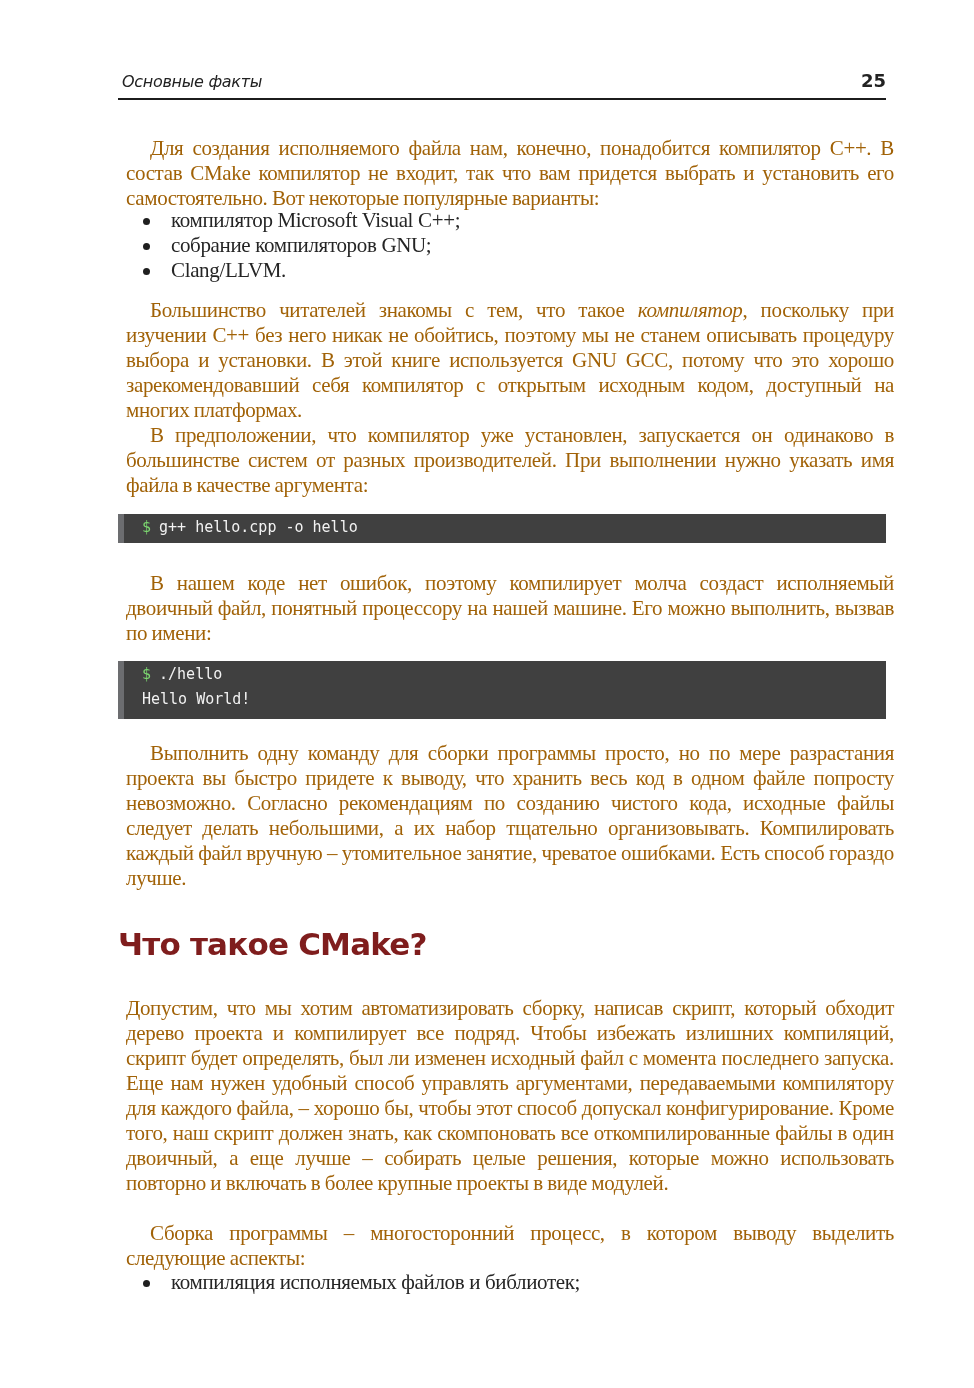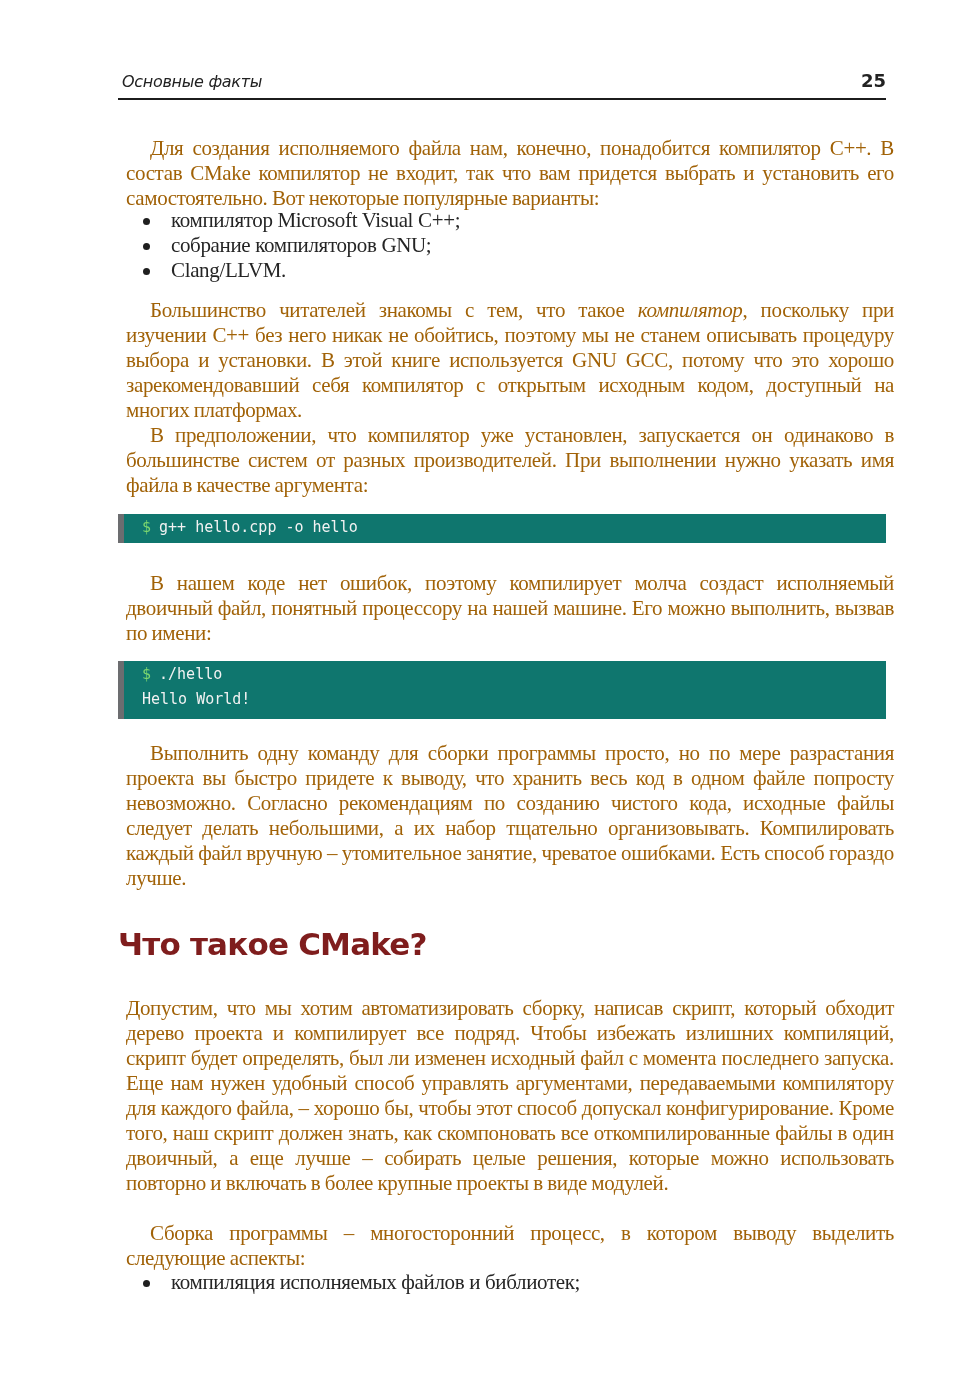--- a/index.html
+++ b/index.html
@@ -15,21 +15,21 @@
     .body-text {
       font-family: "Liberation Serif", serif; font-size: 21px; line-height: 25px; color: #a16207;
       text-align: justify; letter-spacing: -0.35px; word-spacing: -0.5px; margin: 8px;
     }
     .indent { text-indent: 24px; }
     .blk { position: absolute; left: 0; width: 768px; }
     ul.bullets { list-style: none; margin: 0; padding: 0; }
     ul.bullets li { position: relative; padding-left: 53px; font-family: Liberation Serif, serif; font-size: 21px; line-height: 25px; color: #252525; letter-spacing: -0.35px; }
     ul.bullets li .bullet-dot { position: absolute; left: 25px; top: 10px; width: 7px; height: 7px; border-radius: 50%; background: #1f1f1f; }
     .code-block {
-      position: absolute; left: 0; width: 768px; background: #0f766e;
+      position: absolute; left: 0; width: 768px; background: #404040;
       border-left: 6px solid #6c6d70; box-sizing: border-box;
       font-family: "DejaVu Sans Mono", monospace; font-size: 15px; color: #f2f2f2;
       padding-left: 18px;
     }
     .code-line { height: 25px; line-height: 25px; white-space: pre; }
     .prompt { color: #7bd66f; margin-right: 8px; }
     .section-heading {
       position: absolute; left: 0; top: 926px;
       font-family: "DejaVu Sans", sans-serif; font-weight: bold; font-size: 31px; color: #7f1d1d;
       letter-spacing: -0.8px; margin: 0;

